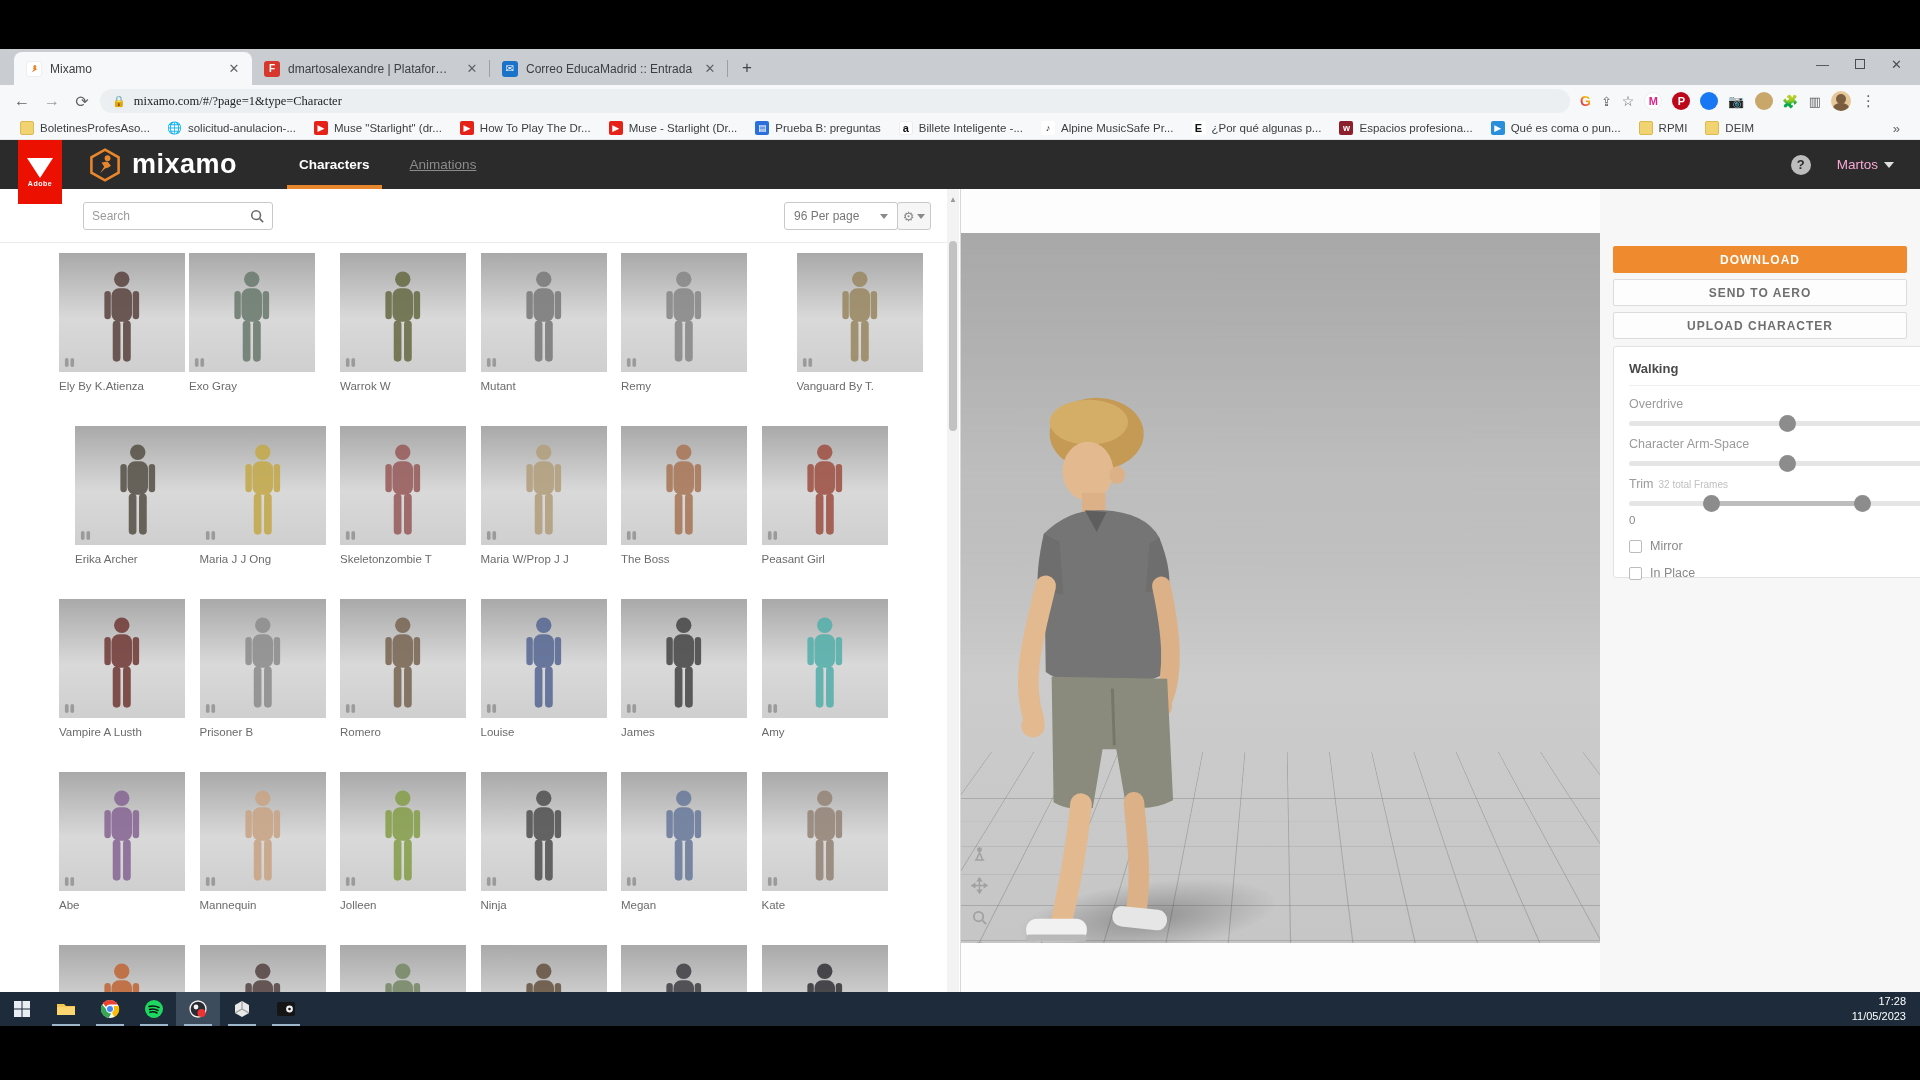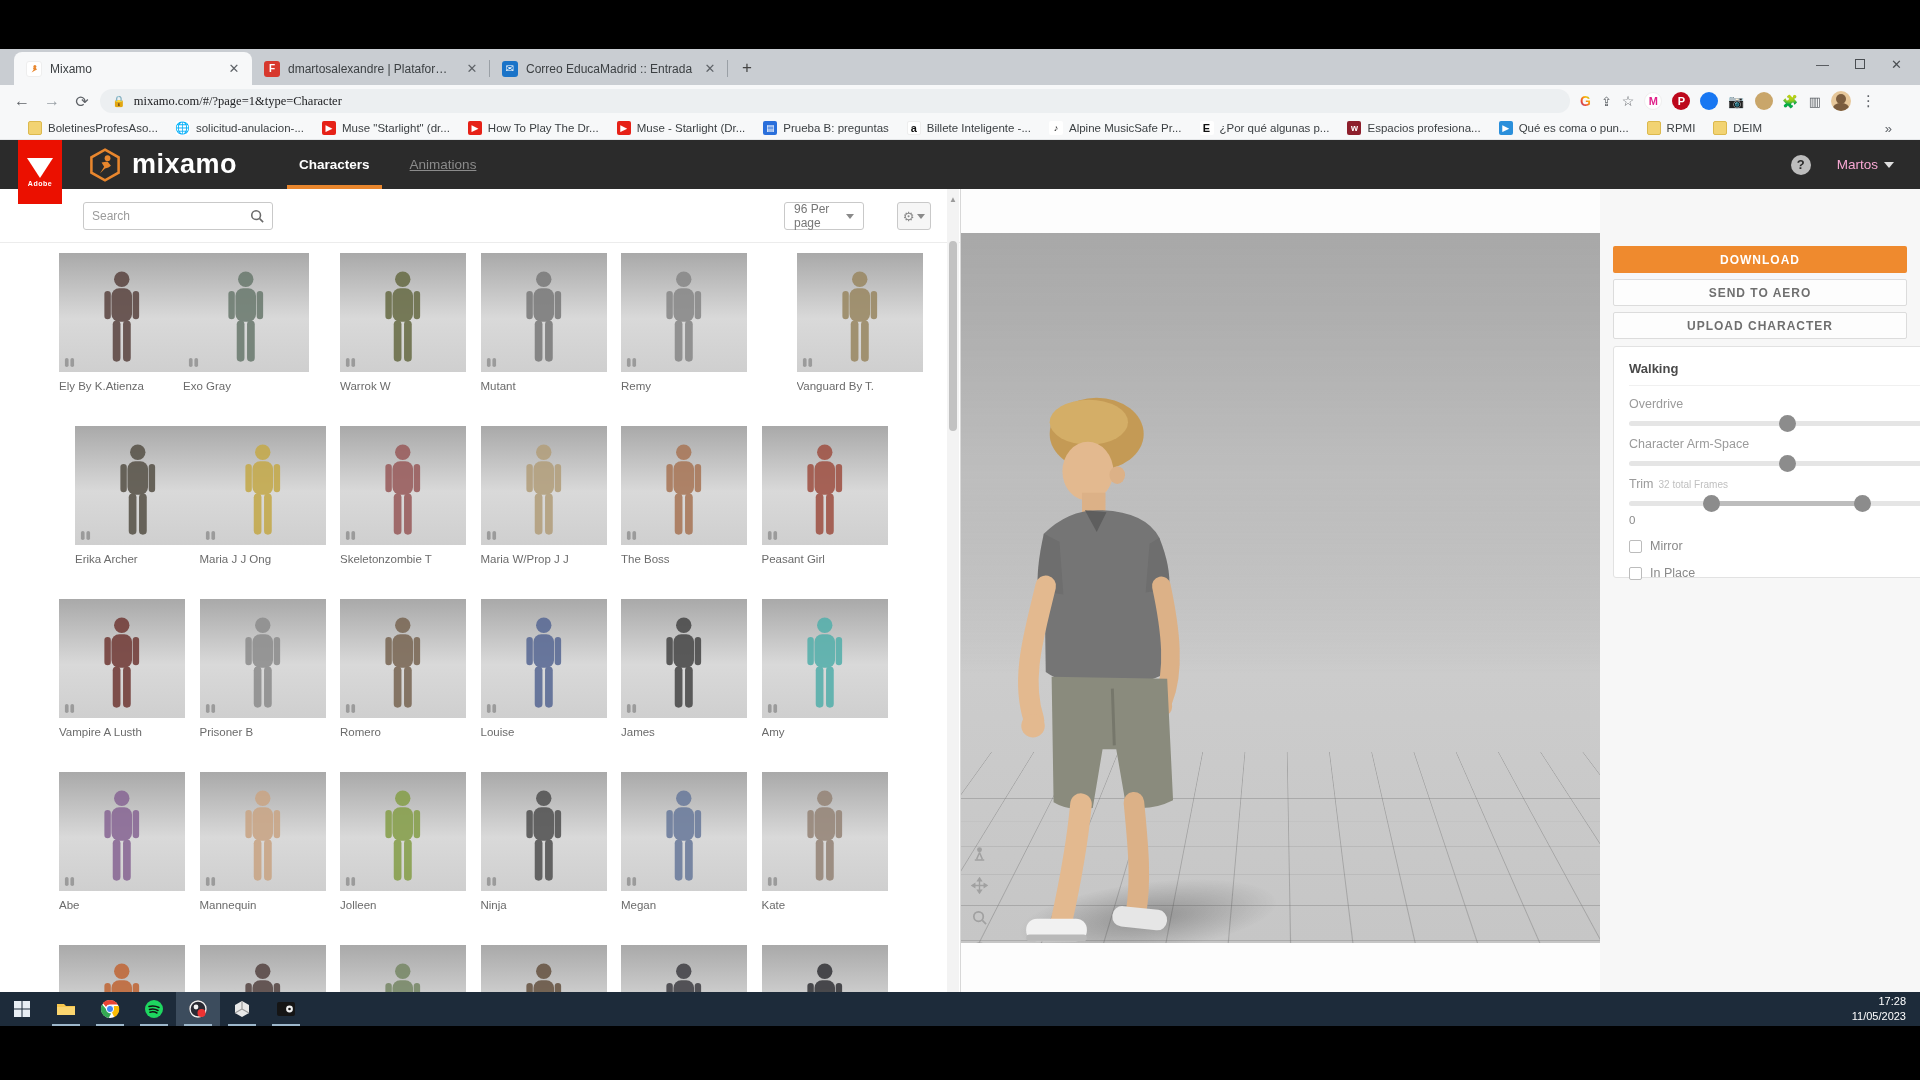--- a/index.html
+++ b/index.html
@@ -24,21 +24,21 @@
   .navbtn { width:24px; height:24px; display:flex; align-items:center; justify-content:center; color:#5f6368; font-size:16px; }
   .omnibox { flex:1; height:24px; background:#eceff1; border-radius:12px; display:flex; align-items:center; padding:0 12px; gap:8px; max-width:1470px; }
   .omnibox .lock { color:#5f6368; font-size:11px; }
   .omnibox .url { font-size:12.5px; color:#202124;font-family:Liberation Serif, serif; }
   .tb-icons { display:flex; align-items:center; gap:10px; margin-left:4px; }
   .ticon { width:18px; height:18px; border-radius:50%; display:flex; align-items:center; justify-content:center; font-size:11px; font-weight:bold; color:#fff; }
   .avatar { width:20px; height:20px; border-radius:50%; background:#e6c79a; position:relative; overflow:hidden; }
   .avatar:before { content:""; position:absolute; left:5px; top:3px; width:10px; height:10px; border-radius:50%; background:#7a5c3e; }
   .avatar:after { content:""; position:absolute; left:2px; top:12px; width:16px; height:10px; border-radius:50% 50% 0 0; background:#7a5c3e; }
 
-  .bookmarks { position:absolute; left:0; top:117px; width:1920px; height:23px; background:#f7f8f9; border-bottom:1px solid #e4e6e8; display:flex; align-items:center; padding:0 28px; gap:18px; font-size:11.5px; color:#3c4043; }
+  .bookmarks { position:absolute; left:0; top:117px; width:1920px; height:23px; background:#f7f8f9; border-bottom:1px solid #e4e6e8; display:flex; align-items:center; padding:0 20px; gap:18px; font-size:11.5px; color:#3c4043; }
   .bm { display:flex; align-items:center; gap:6px; white-space:nowrap; }
   .bm-ic { width:14px; height:14px; border-radius:2px; display:flex; align-items:center; justify-content:center; font-size:9px; font-weight:bold; color:#fff; flex:none; }
   .bm-spacer { flex:1; }
   .bm-more { color:#5f6368; font-size:13px; }
 
   
   .appheader { position:absolute; left:0; top:140px; width:1920px; height:49px; background:#2b2b2b; display:flex; align-items:center; }
   .adobe { position:absolute; left:18px; top:0; width:44px; height:64px; background:#eb1000; z-index:5; display:flex; flex-direction:column; align-items:center; justify-content:center; gap:2px; }
   .adobe .mark { width:0; height:0; border-left:13px solid transparent; border-right:13px solid transparent; border-top:20px solid #fff; position:relative; }
   .adobe .word { color:#fff; font-size:7px; font-weight:bold; letter-spacing:.5px; }
@@ -54,21 +54,21 @@
   .help { width:20px; height:20px; border-radius:50%; background:#bdbdbd; color:#2b2b2b; font-size:13px; font-weight:bold; display:flex; align-items:center; justify-content:center; }
   .user { color:#f9a8d4; font-size:13.5px; display:flex; align-items:center; gap:6px; }
   .caret-down { width:0; height:0; border-left:5px solid transparent; border-right:5px solid transparent; border-top:6px solid #e0e0e0; }
 
   
   .leftpanel { position:absolute; left:0; top:189px; width:961px; height:803px; background:#fff; border-right:1px solid #d8d8d8; overflow:hidden; }
   .lp-toolbar { position:absolute; left:0; top:0; width:100%; height:54px; border-bottom:1px solid #ececec; }
   .searchbox { position:absolute; left:83px; top:13px; width:190px; height:28px; border:1px solid #c9c9c9; border-radius:3px; display:flex; align-items:center; padding:0 8px; }
   .searchbox input { border:none; outline:none; flex:1; font-size:12px; color:#555; background:transparent; font-family:inherit; }
   .searchbox input::placeholder { color:#9b9b9b; }
-  .perpage { position:absolute; left:784px; top:13px; width:80px; height:28px; border:1px solid #c9c9c9; border-radius:3px; background:#fff; display:flex; align-items:center; justify-content:space-between; padding:0 9px; font-size:12px; color:#777; }
+  .perpage { position:absolute; left:784px; top:13px; width:114px; height:28px; border:1px solid #c9c9c9; border-radius:3px; background:#fff; display:flex; align-items:center; justify-content:space-between; padding:0 9px; font-size:12px; color:#777; }
   .gearbtn { position:absolute; left:897px; top:13px; width:34px; height:28px; border:1px solid #c9c9c9; border-radius:3px; background:#f6f6f6; display:flex; align-items:center; justify-content:center; gap:3px; color:#8a8a8a; font-size:13px; }
   .chev { width:0; height:0; border-left:4px solid transparent; border-right:4px solid transparent; border-top:5px solid #8a8a8a; }
   .grid { position:absolute; left:59px; top:64px; width:844px; }
   .card { position:absolute; width:126px; }
   .thumb { width:126px; height:119px; background:linear-gradient(180deg,#a9a9a9 0%,#d9d9d9 55%,#cfcfcf 100%); position:relative; display:flex; align-items:flex-end; justify-content:center; overflow:hidden; }
   .thumb svg.sil { height:103px; display:block; opacity:.9; }
   .packic { position:absolute; left:5px; bottom:4px; opacity:.75; }
   .cname { padding-top:8px; font-size:11.5px; color:#6b6b6b; white-space:nowrap; overflow:hidden; }
   .lp-scroll { position:absolute; right:1px; top:0; width:12px; height:803px; background:#f3f3f3; }
   .lp-thumbd { position:absolute; left:2px; top:52px; width:8px; height:190px; border-radius:4px; background:#c2c2c2; }
@@ -297,21 +297,21 @@
                 <rect x="28.5" y="17" width="5" height="22" rx="2.5"></rect>
               </g>
             </svg>
             <svg class="packic" width="11" height="11" viewBox="0 0 12 12">
               <rect x="1" y="1" width="4" height="10" rx="2" fill="#8a8a8a"></rect>
               <rect x="7" y="1" width="4" height="10" rx="2" fill="#8a8a8a"></rect>
             </svg>
           </div>
           <div class="cname">Ely By K.Atienza</div>
         </div>
-        <div class="card" style="left: 124px; top: 0px;">
+        <div class="card" style="left: 130px; top: 0px;">
           <div class="thumb">
             <svg class="sil" viewBox="0 0 40 80">
               <g fill="#6e7d72">
                 <circle cx="20" cy="8" r="6"></circle>
                 <rect x="12" y="15" width="16" height="26" rx="6"></rect>
                 <rect x="13" y="40" width="6" height="32" rx="3"></rect>
                 <rect x="21" y="40" width="6" height="32" rx="3"></rect>
                 <rect x="6.5" y="17" width="5" height="22" rx="2.5"></rect>
                 <rect x="28.5" y="17" width="5" height="22" rx="2.5"></rect>
               </g>

